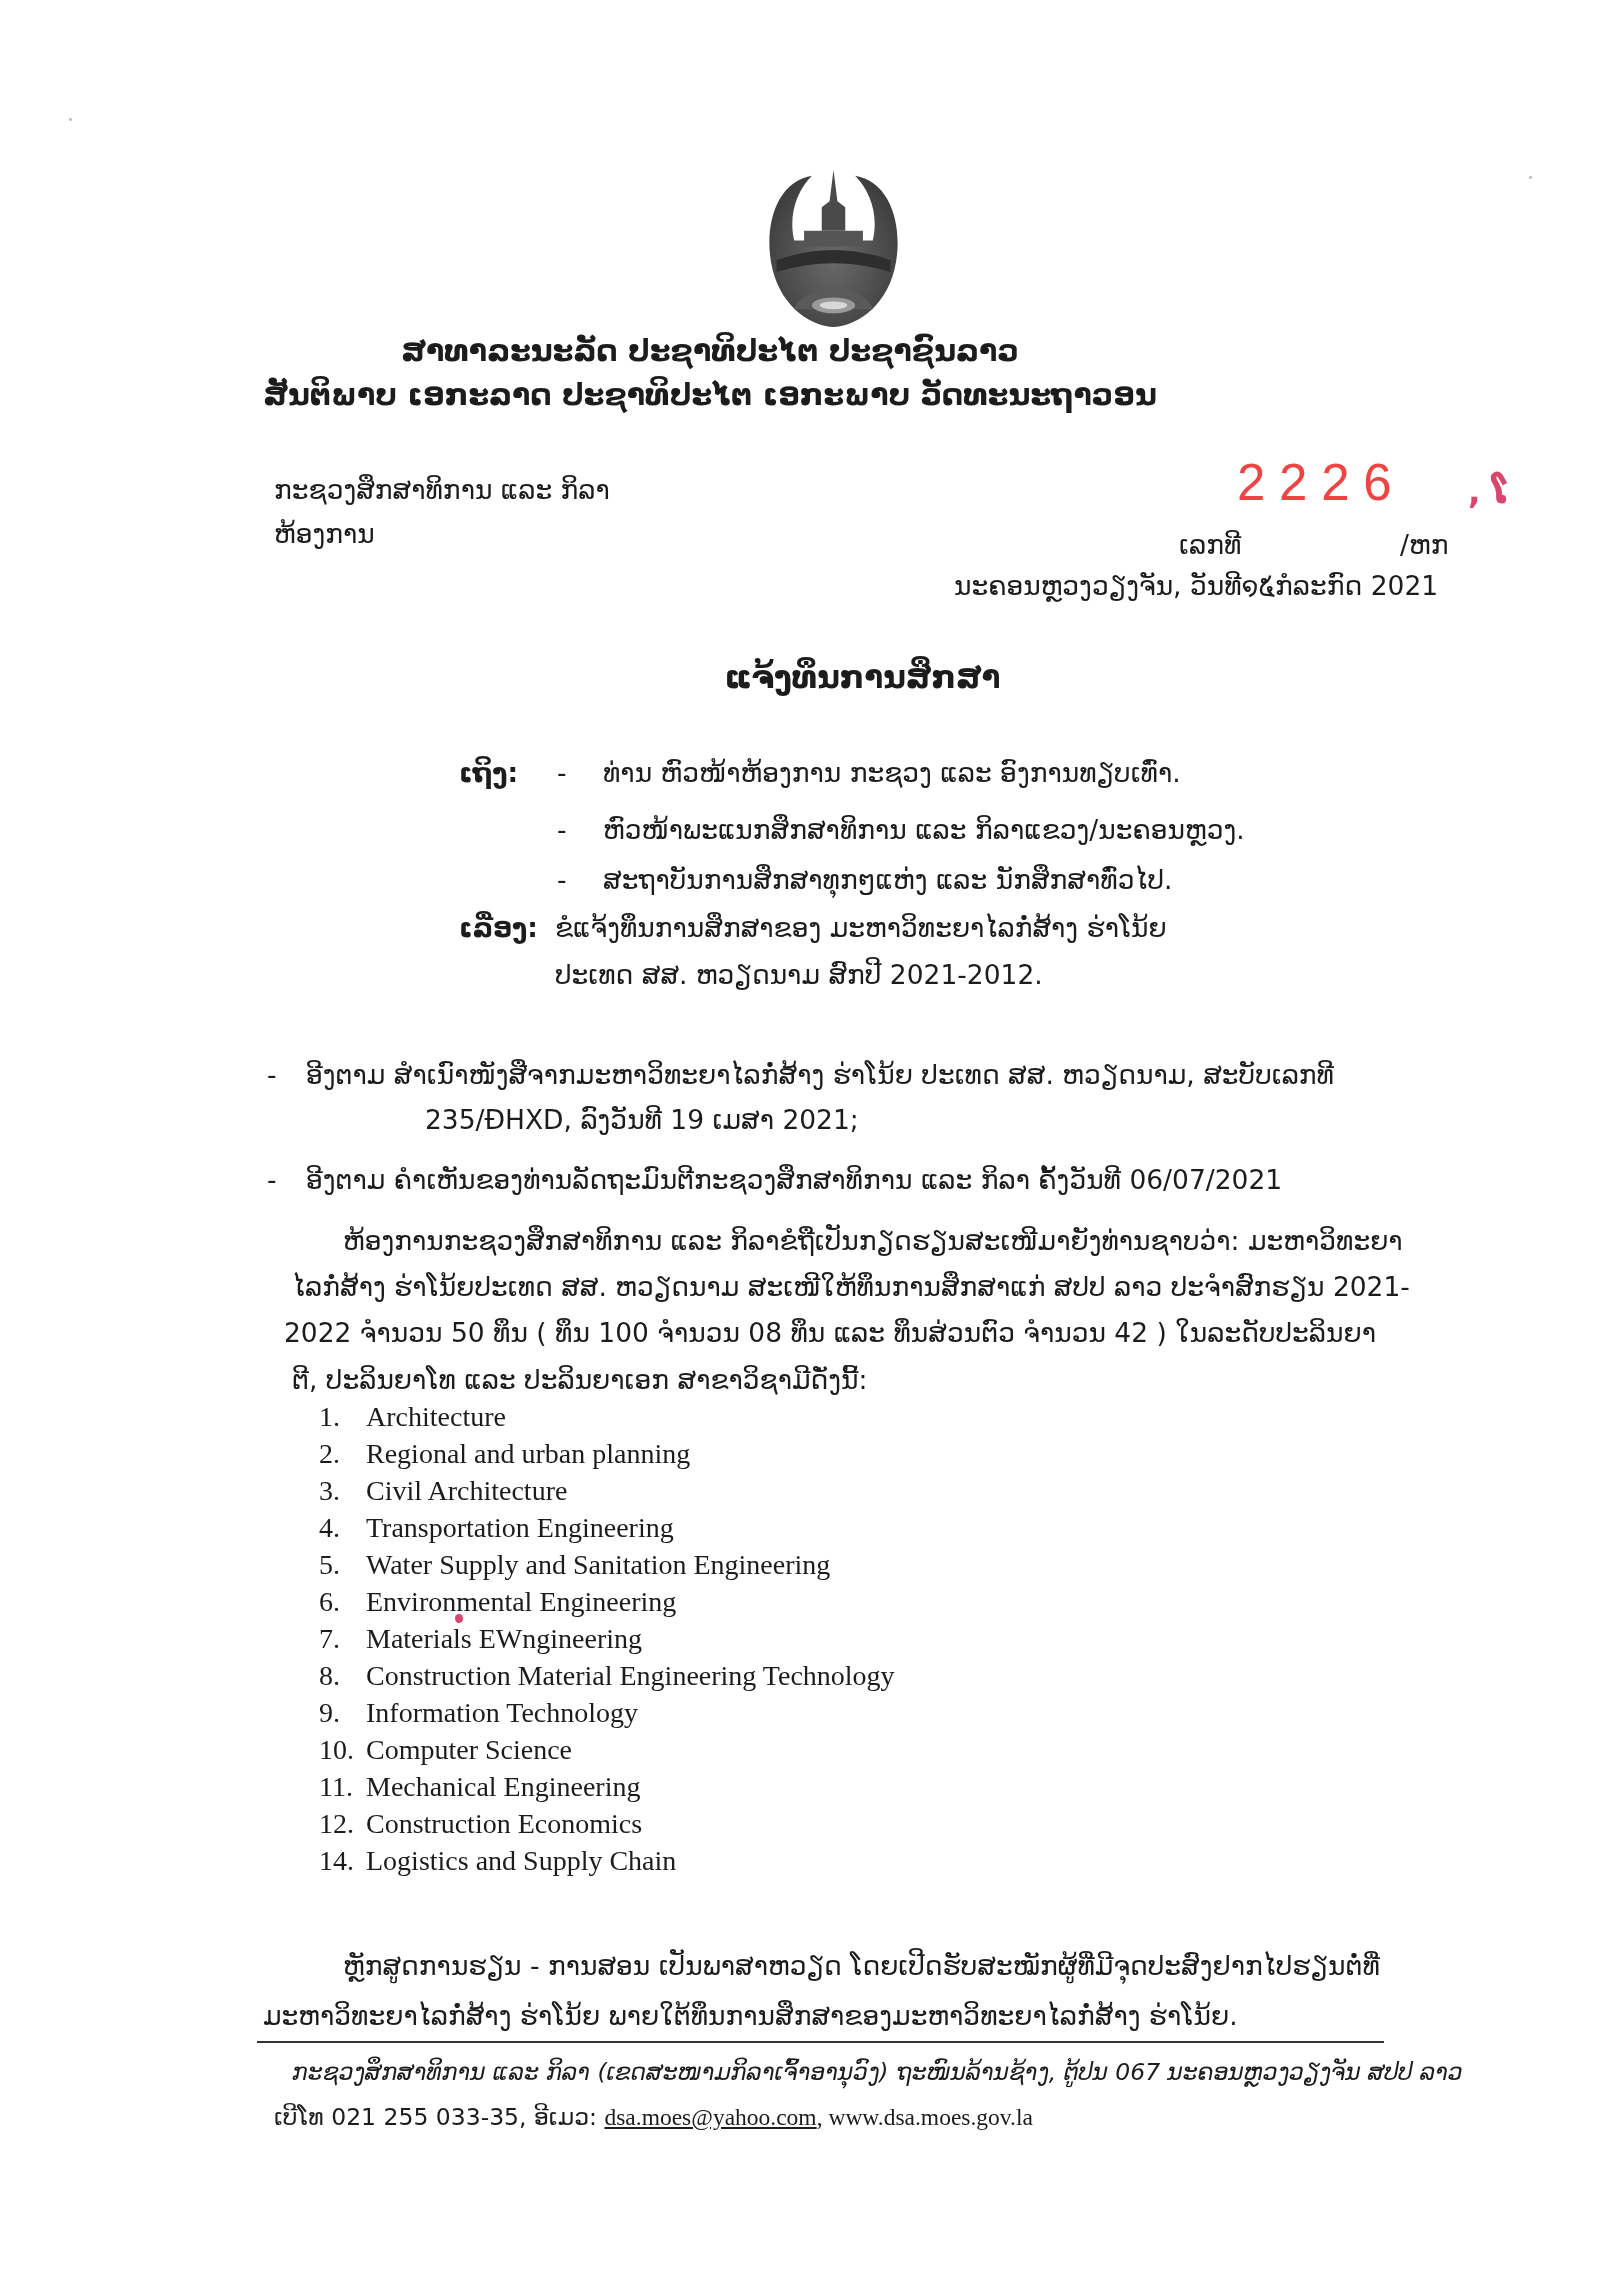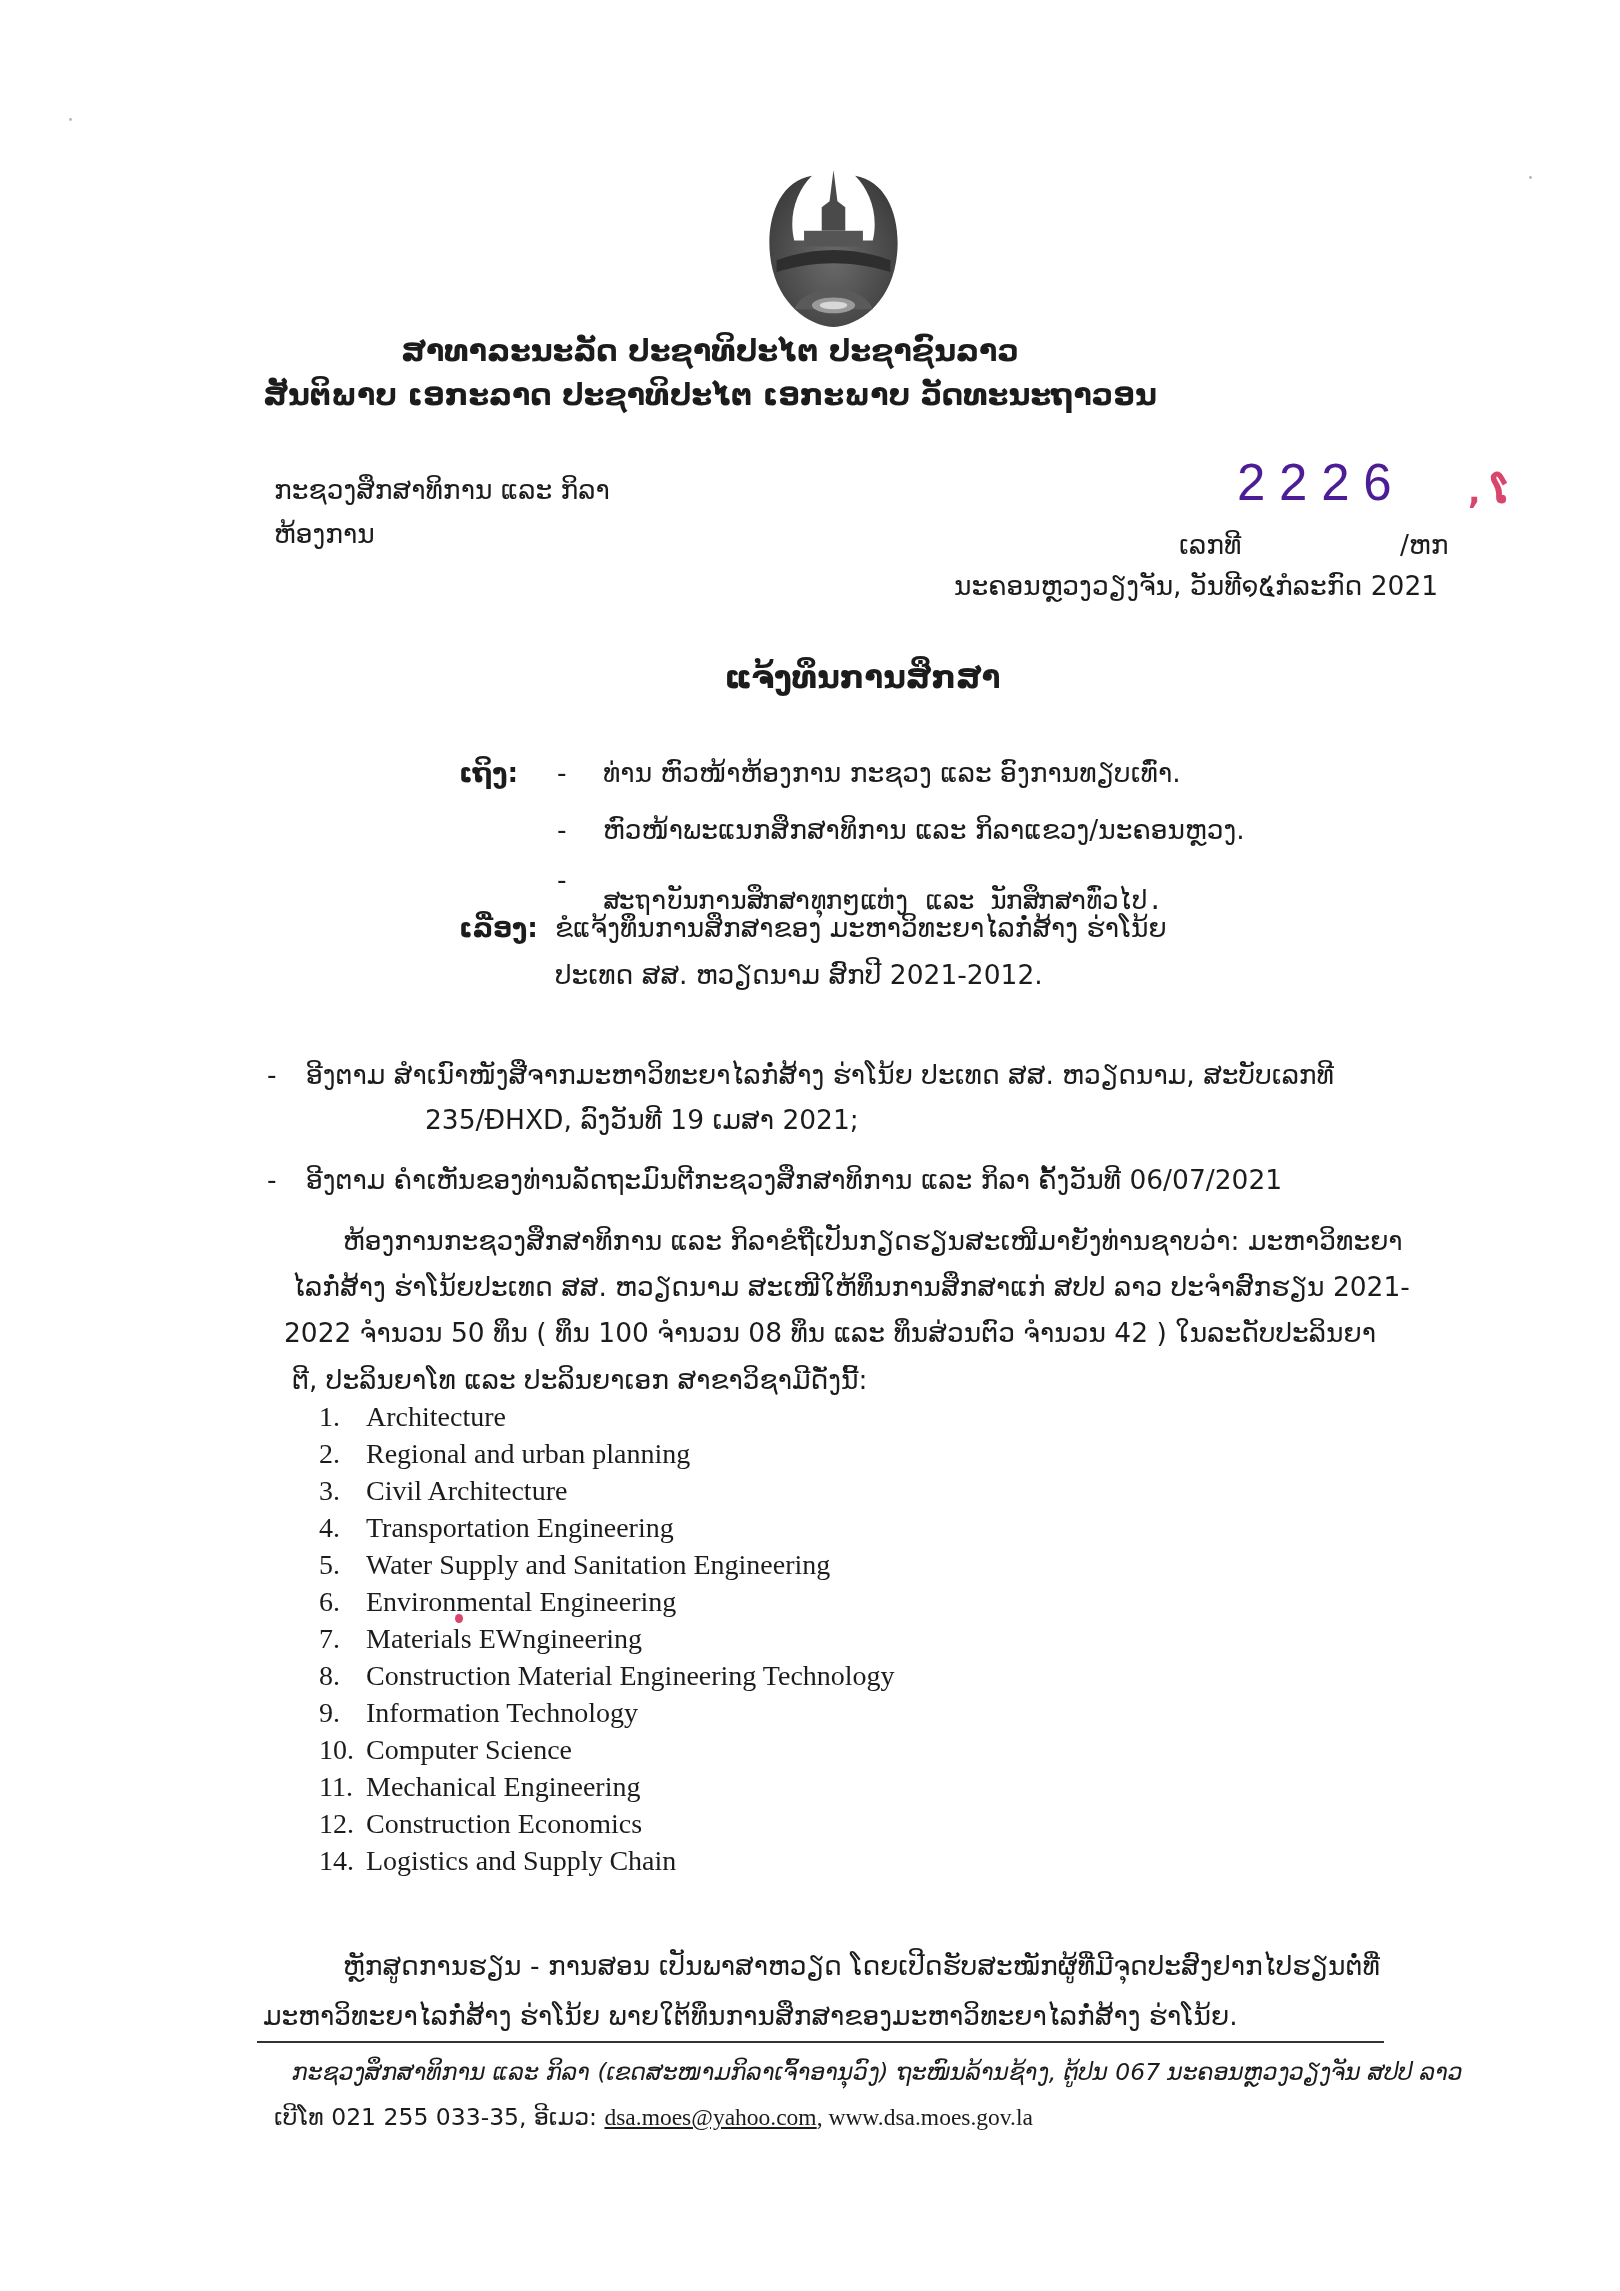--- a/index.html
+++ b/index.html
@@ -2,21 +2,21 @@
 <html><head>
 <meta charset="utf-8">
 <style>
   html, body { margin: 0; padding: 0; background: #ffffff; }
   body { width: 1620px; height: 2292px; position: relative; overflow: hidden;
          font-family: "DejaVu Sans", sans-serif; color: #1c1c1c; }
   .abs { position: absolute; white-space: nowrap; }
   .lao { font-family: "DejaVu Sans", sans-serif; font-size: 26.5px; }
   .hdr { font-weight: bold; font-size: 30px; left: 0; width: 1420px; text-align: center; }
   .emblem { left: 755px; top: 162px; width: 157px; height: 167px; }
-  .stamp { color: #4c1d95; font-family: "Liberation Sans", sans-serif; font-size: 51px; letter-spacing: 13.7px; }
+  .stamp { color: #ef4444; font-family: "Liberation Sans", sans-serif; font-size: 51px; letter-spacing: 13.7px; }
   .stamp-mark { color: #d8466b; font-size: 33px; font-weight: bold; }
   .title { font-weight: bold; font-size: 31px; left: 0; width: 1725px; text-align: center; }
   .list { left: 319px; top: 1398px; font-family: "Liberation Serif", serif; font-size: 28px; line-height: 37px; margin: 0; padding: 0; list-style: none; }
   .list li { white-space: nowrap; }
   .list .num { display: inline-block; width: 47px; }
   .rule { left: 257px; top: 2041px; width: 1127px; height: 0; border-top: 2px solid #333; }
   .email { text-decoration: underline; font-family: "Liberation Serif", serif; }
   .url { font-family: "Liberation Serif", serif; }
   .foot { font-size: 23.5px; }
   .speck { position: absolute; background: #b9b9b9; border-radius: 50%; }
@@ -61,21 +61,21 @@
 <div class="abs lao" style="left:941px; top:570px;margin-left:13px;">ນະຄອນຫຼວງວຽງຈັນ, ວັນທີ໑໕ກໍລະກົດ 2021</div>
 
 <div class="abs title lao" style="top:659px;">ແຈ້ງທຶນການສຶກສາ</div>
 
 <div class="abs lao" style="left:459px; top:757px; font-weight:bold;">ເຖິງ:</div>
 <div class="abs lao" style="left:557px; top:757px;">-</div>
 <div class="abs lao" style="left:603px; top:757px;">ທ່ານ ຫົວໜ້າຫ້ອງການ ກະຊວງ ແລະ ອົງການທຽບເທົ່າ.</div>
 <div class="abs lao" style="left:557px; top:814px;">-</div>
 <div class="abs lao" style="left:603px; top:814px;">ຫົວໜ້າພະແນກສຶກສາທິການ ແລະ ກິລາແຂວງ/ນະຄອນຫຼວງ.</div>
 <div class="abs lao" style="left:557px; top:864px;">-</div>
-<div class="abs lao" style="left:603px; top:884px;font-family:Liberation Mono, monospace;">ສະຖາບັນການສຶກສາທຸກໆແຫ່ງ ແລະ ນັກສຶກສາທົ່ວໄປ.</div>
+<div class="abs lao" style="left:603px; top:864px;">ສະຖາບັນການສຶກສາທຸກໆແຫ່ງ ແລະ ນັກສຶກສາທົ່ວໄປ.</div>
 
 <div class="abs lao" style="left:459px; top:912px; font-weight:bold;">ເລື່ອງ:</div>
 <div class="abs lao" style="left:555px; top:912px;">ຂໍແຈ້ງທຶນການສຶກສາຂອງ  ມະຫາວິທະຍາໄລກໍ່ສ້າງ ຮ່າໂນ້ຍ</div>
 <div class="abs lao" style="left:555px; top:959px;">ປະເທດ ສສ. ຫວຽດນາມ ສົກປີ 2021-2012.</div>
 
 <div class="abs lao" style="left:267px; top:1059px;">-</div>
 <div class="abs lao" style="left:306px; top:1059px;">ອີງຕາມ  ສຳເນົາໜັງສືຈາກມະຫາວິທະຍາໄລກໍ່ສ້າງ ຮ່າໂນ້ຍ ປະເທດ ສສ. ຫວຽດນາມ, ສະບັບເລກທີ</div>
 <div class="abs lao" style="left:425px; top:1104px;">235/ĐHXD, ລົງວັນທີ 19 ເມສາ 2021;</div>
 <div class="abs lao" style="left:267px; top:1164px;">-</div>
 <div class="abs lao" style="left:306px; top:1164px;">ອີງຕາມ  ຄຳເຫັນຂອງທ່ານລັດຖະມົນຕີກະຊວງສຶກສາທິການ ແລະ ກິລາ ຄັ້ງວັນທີ 06/07/2021</div>

